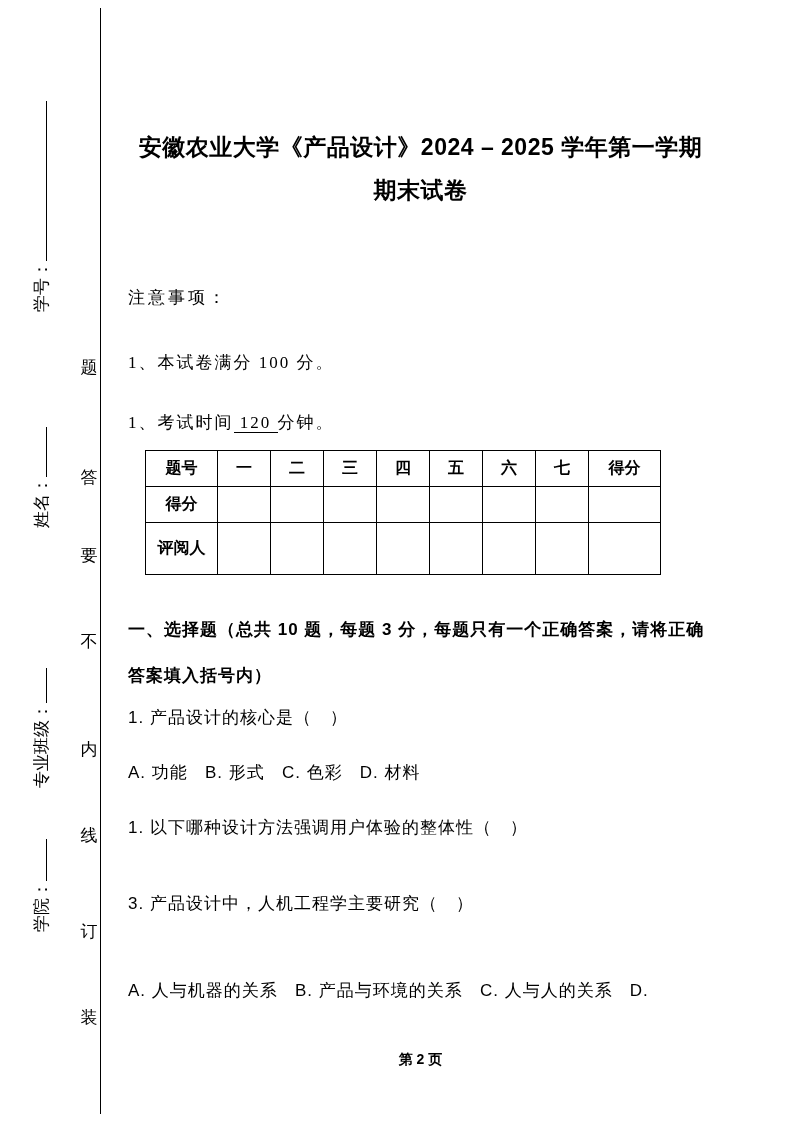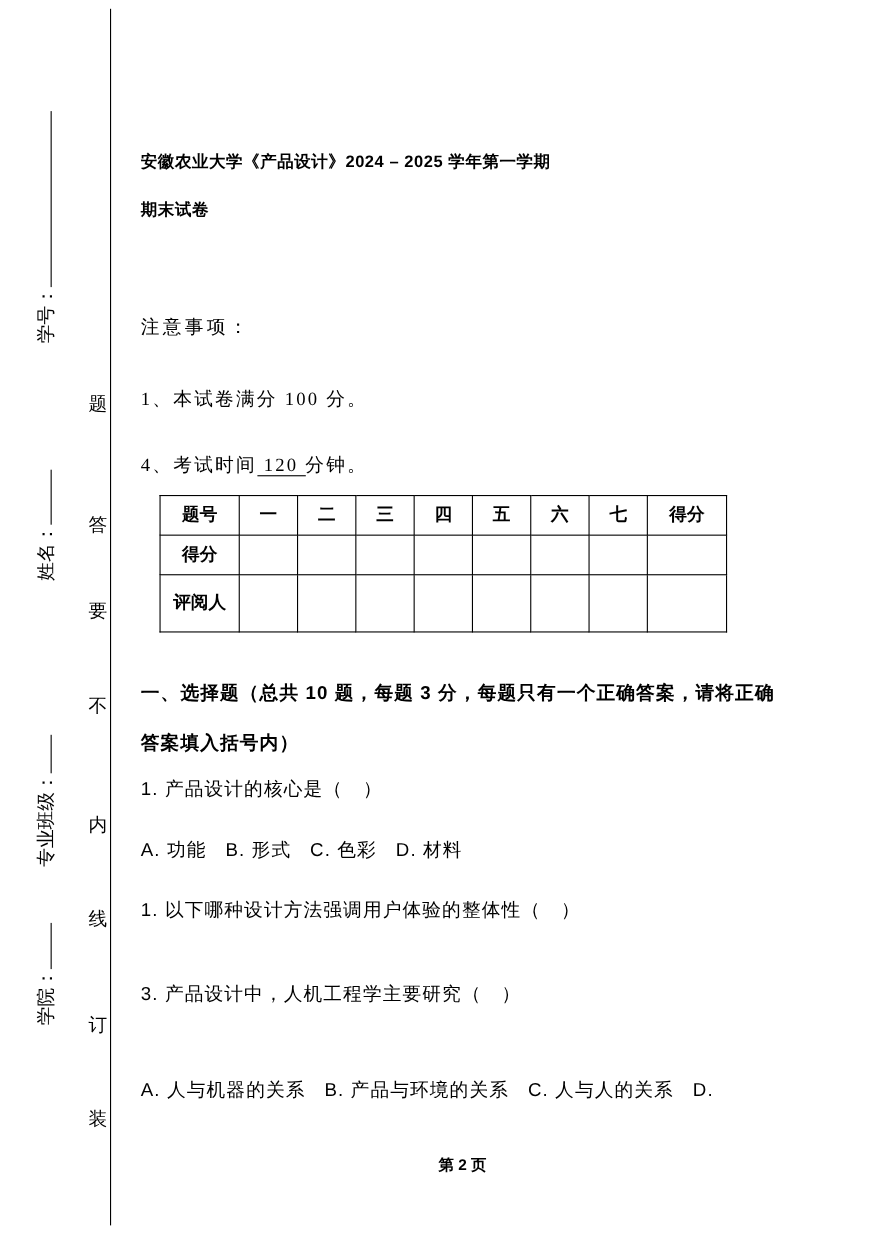--- a/index.html
+++ b/index.html
@@ -56,23 +56,24 @@
   .main {
     position: absolute;
     left: 128px;
     top: 0;
     width: 585px;
     height: 1122px;
   }
   .line { position: absolute; left: 0; width: 100%; line-height: 27px; }
 
   .title {
-    font-family: "Liberation Sans", sans-serif;
-    font-weight: bold;
-    font-size: 15px;
+    text-align: center;
+    font-family: "Liberation Sans", sans-serif;
+    font-weight: bold;
+    font-size: 23px;
     letter-spacing: 0.5px;
   }
   .t1 { top: 134px; }
   .t2 { top: 177px; }
 
   .info-line {
     top: 230px;
     padding-left: 35px;
     font-family: "Liberation Sans", sans-serif;
     font-weight: bold;
@@ -168,21 +169,21 @@
 
   <div class="main">
 
     <div class="line title t1">安徽农业大学《产品设计》2024 – 2025 学年第一学期</div>
     <div class="line title t2">期末试卷</div>
 
 
     <div class="line serif-line notice-h">注意事项：</div>
     <div class="line serif-line note1">1、本试卷满分 100 分。</div>
     <div class="line serif-line note2">
-      <span>4、考试时间</span><span class="u-val"> 120 </span><span>分钟。</span>
+      <span>1、考试时间</span><span class="u-val"> 120 </span><span>分钟。</span>
     </div>
 
     <table class="score-table">
       <tbody>
           <tr class="r1">
         <td class="c-first">题号</td>
         <td>一</td>
         <td>二</td>
         <td>三</td>
         <td>四</td>

